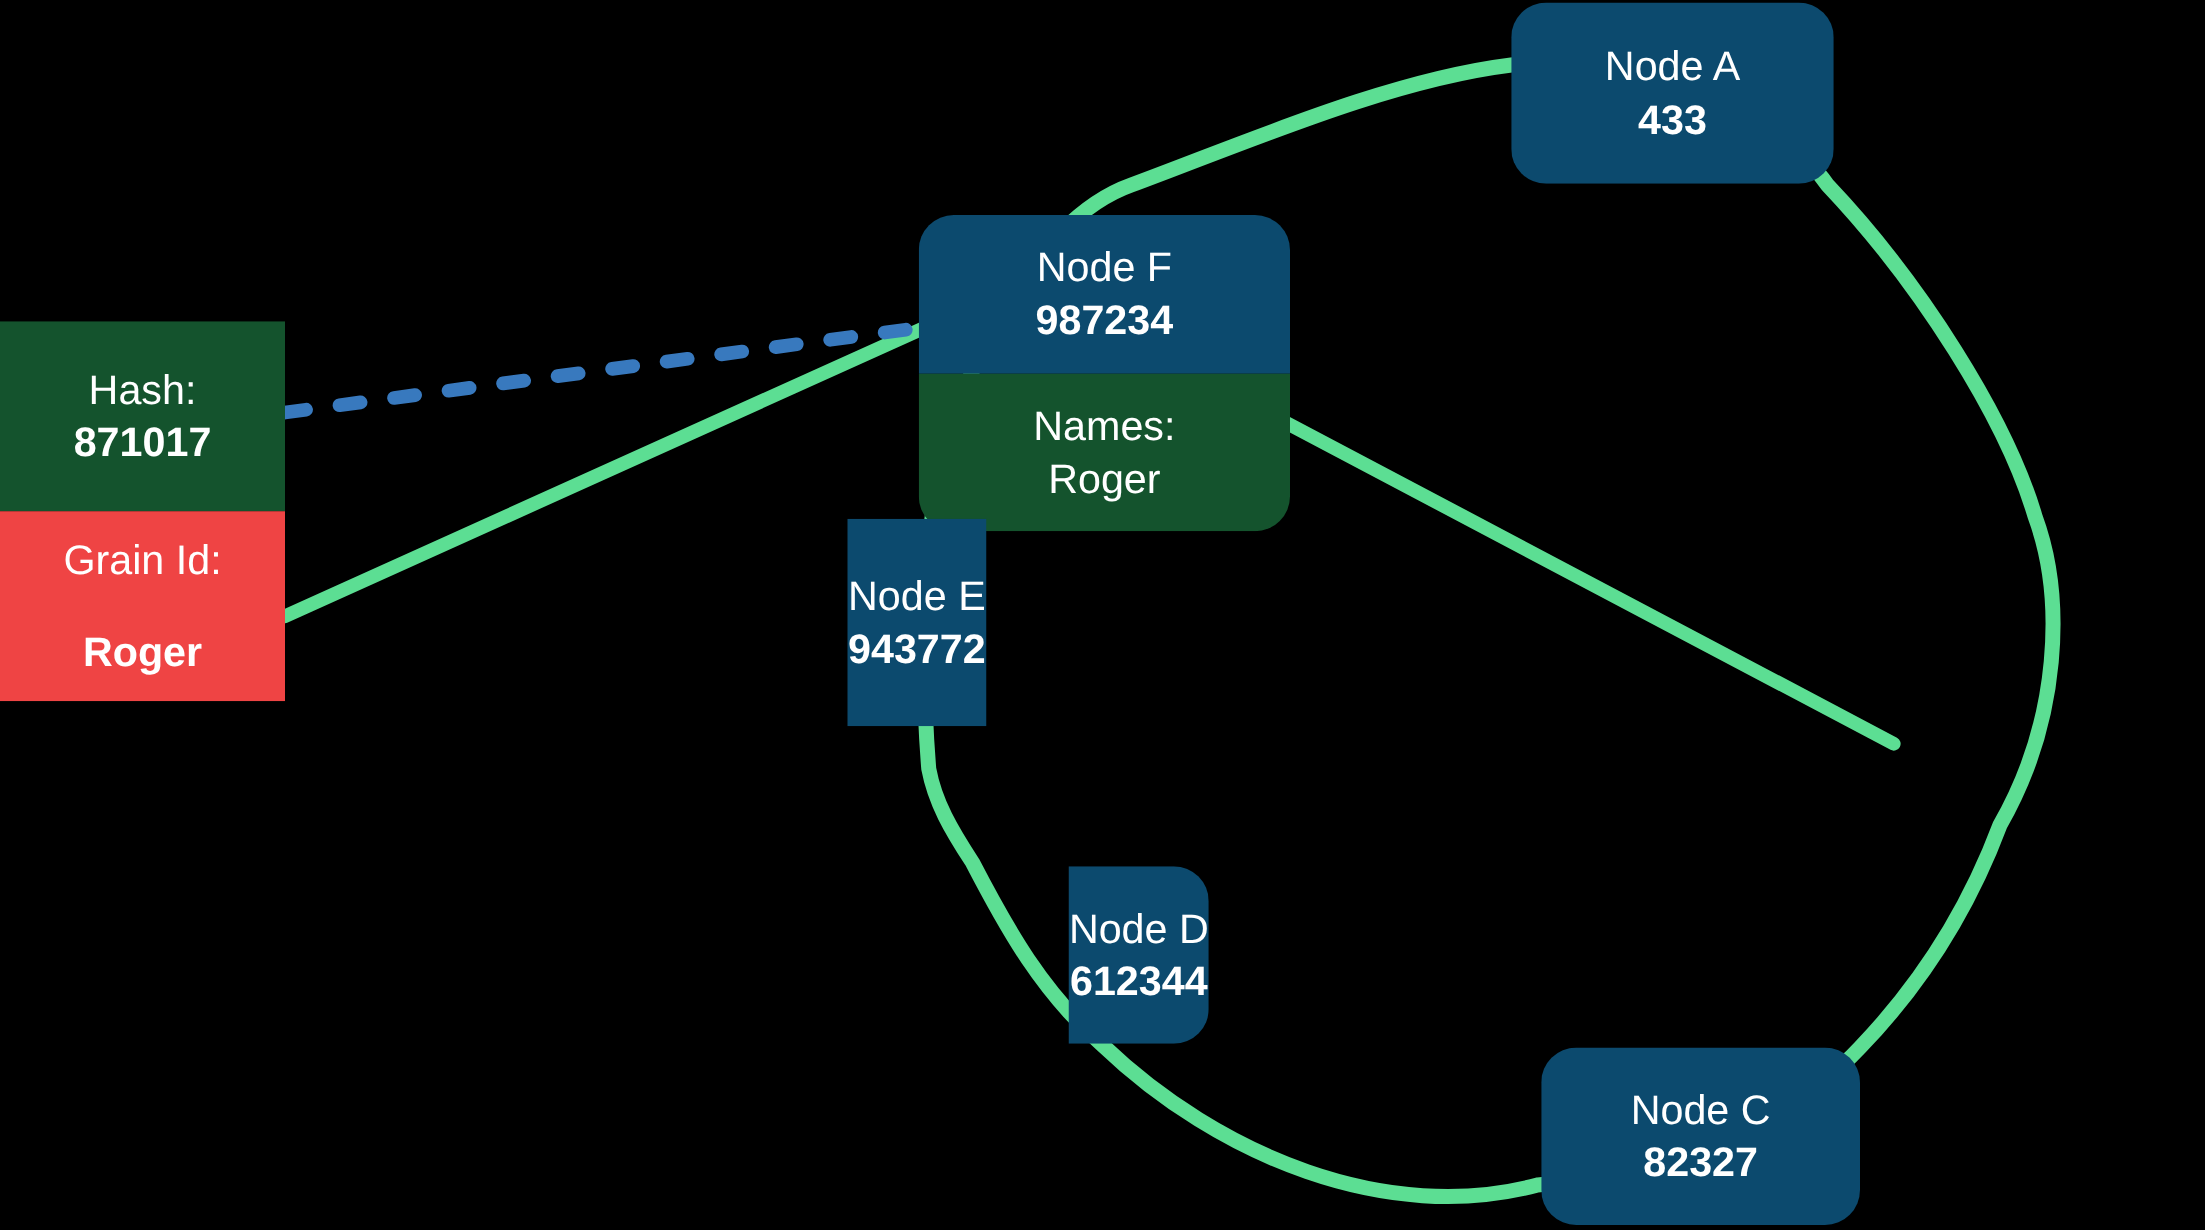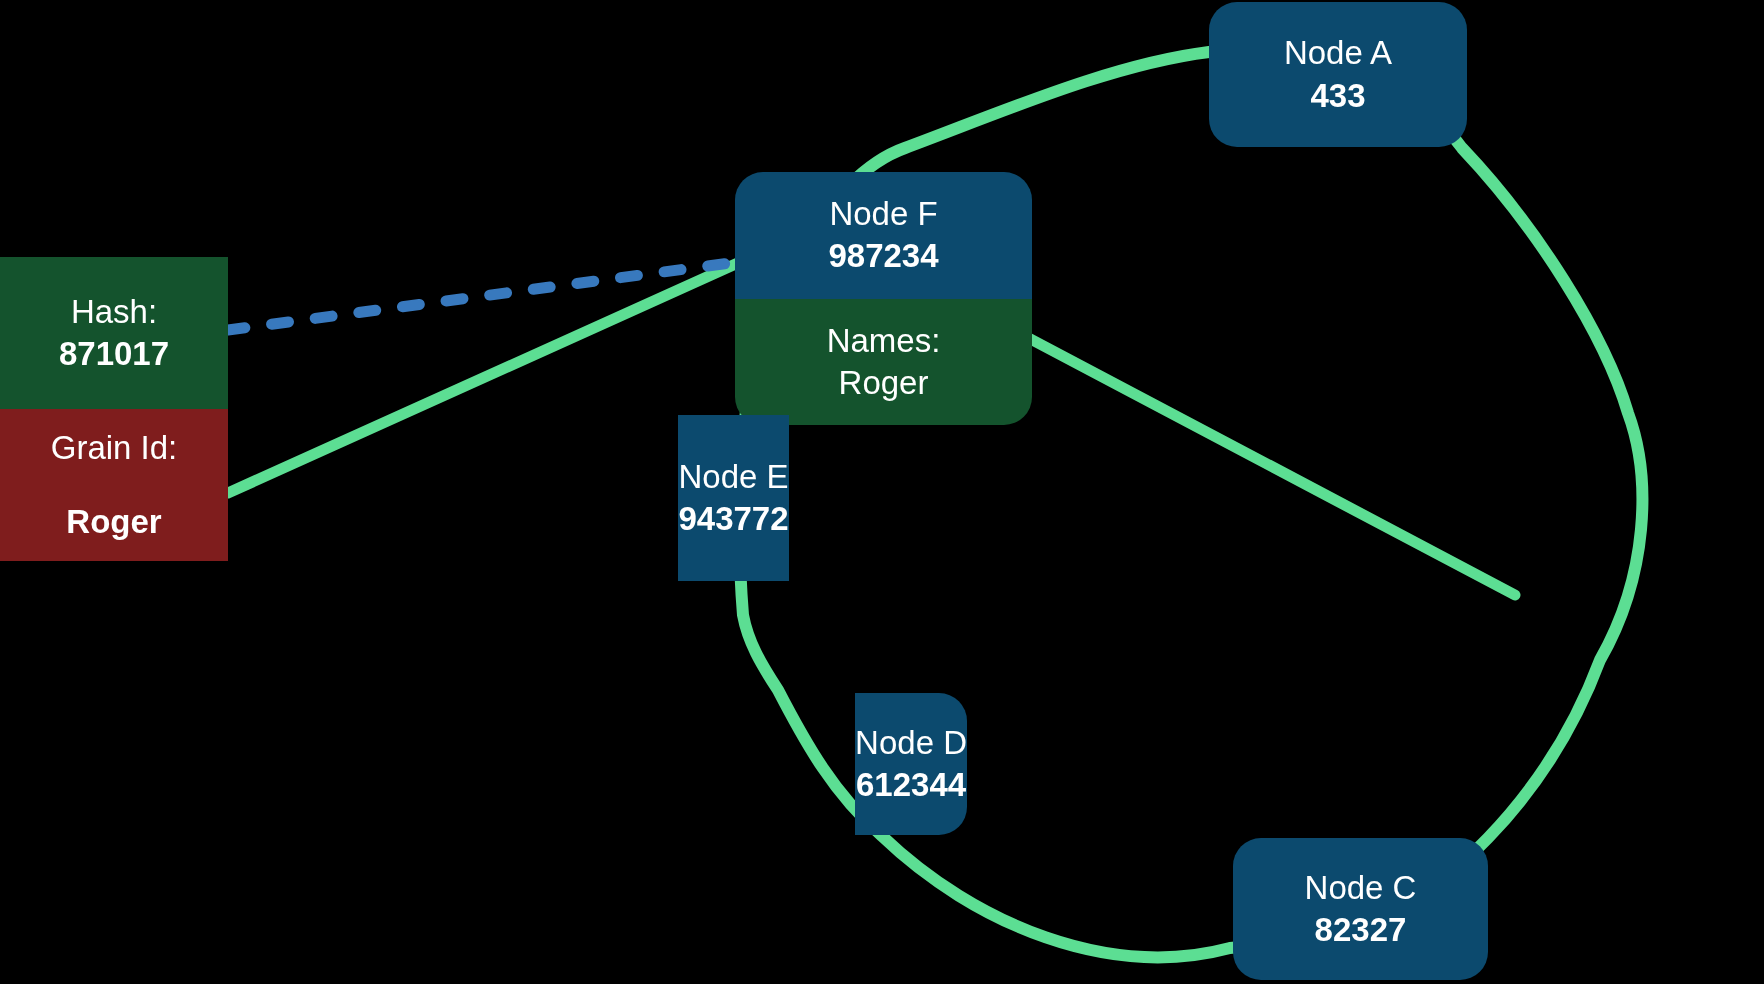--- a/index.html
+++ b/index.html
@@ -26,21 +26,21 @@
     display: flex;
     flex-direction: column;
     align-items: center;
     justify-content: center;
     line-height: 1.28;
     font-size: 33px;
     text-align: center;
   }
   .blue   { background: #0c4a6e; }
   .dkblue { background: #14532d; }
-  .orange { background: #7f1d1d; gap: 32px; }
+  .orange { background: #ef4444; gap: 32px; }
   .val    { font-weight: bold; }
 
   
   .node-a { left: 1209px; top: 2px;   width: 258px; height: 145px; }
   .node-f { left: 735px;  top: 152px; width: 297px; height: 253px; margin-top: 20px; }
   .node-e { left: 607px;  top: 415px; width: 253px; height: 166px; align-items: center; }
   .node-d { left: 710px;  top: 693px; width: 257px; height: 142px; align-items: flex-end; }
   .node-c { left: 1233px; top: 838px; width: 255px; height: 142px; }
   .node-b { left: 1510px; top: 413px; width: 245px; height: 247px; }
 

